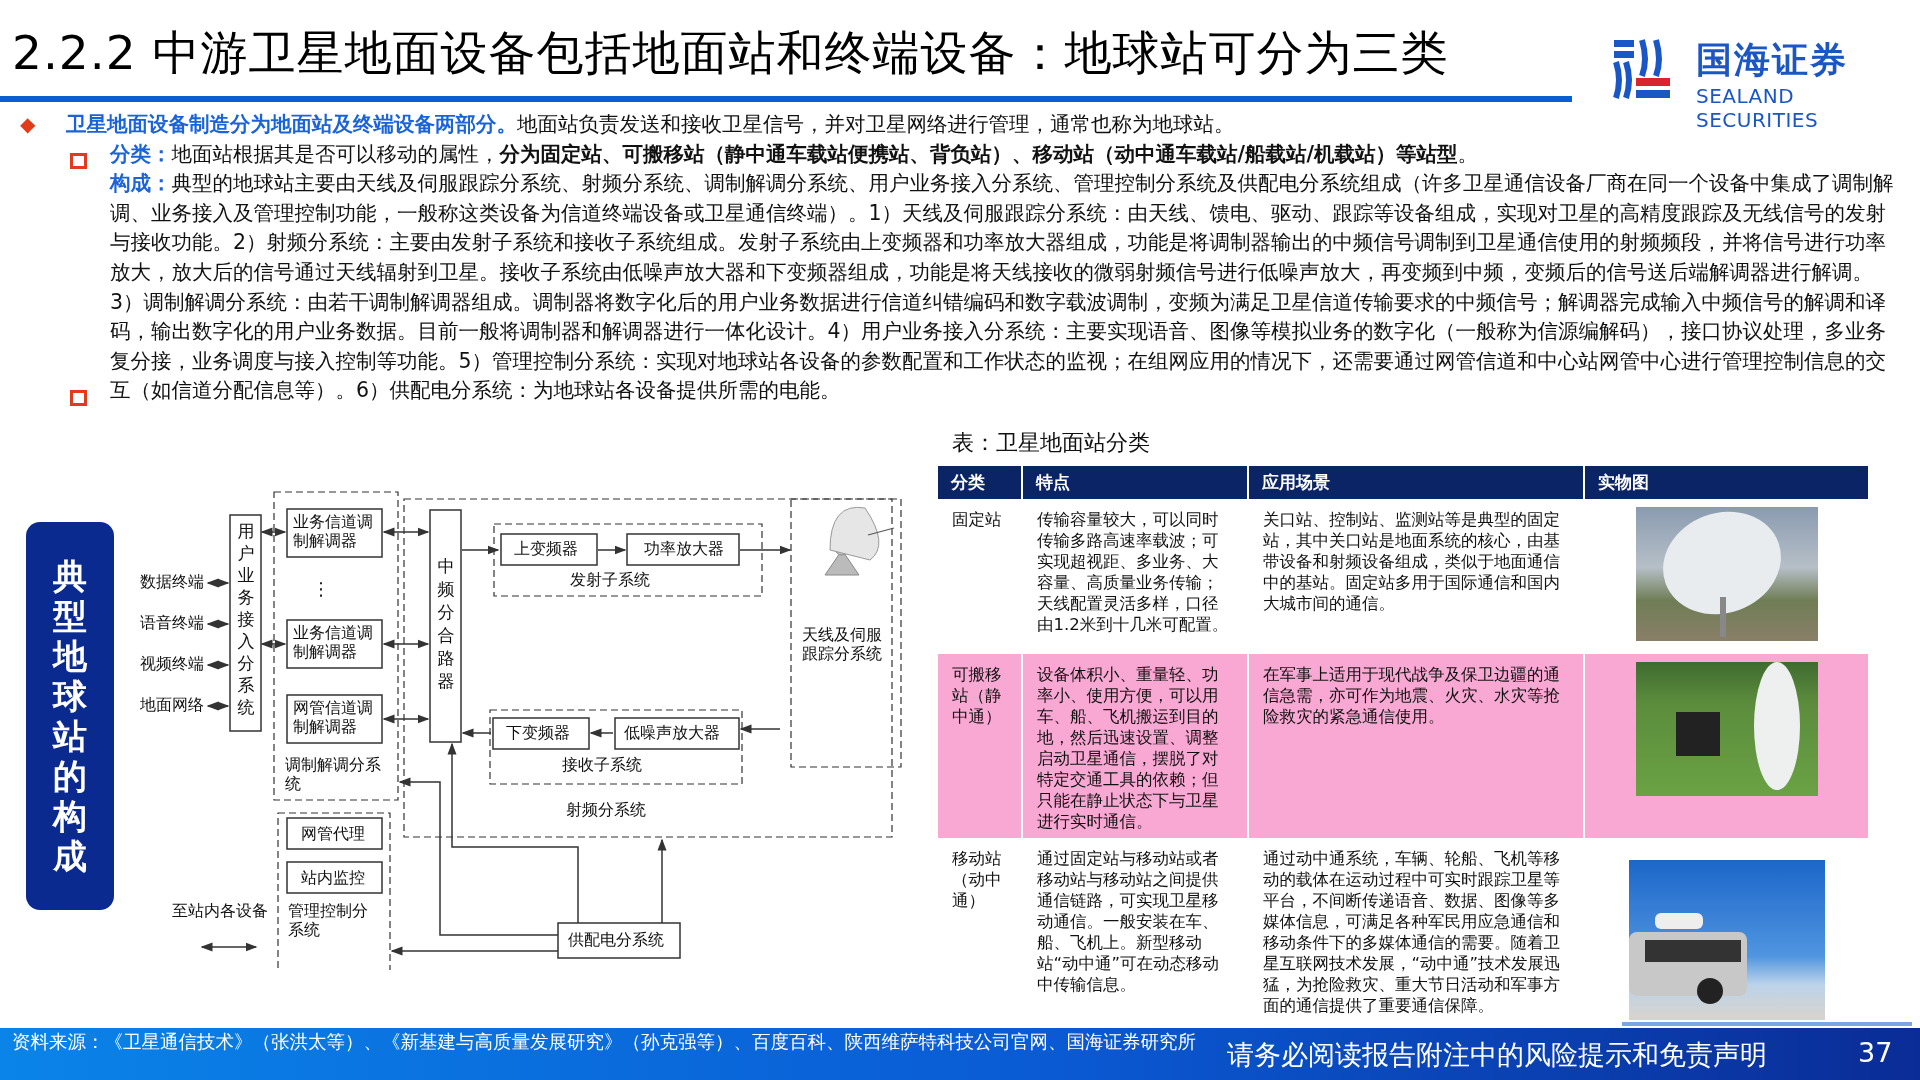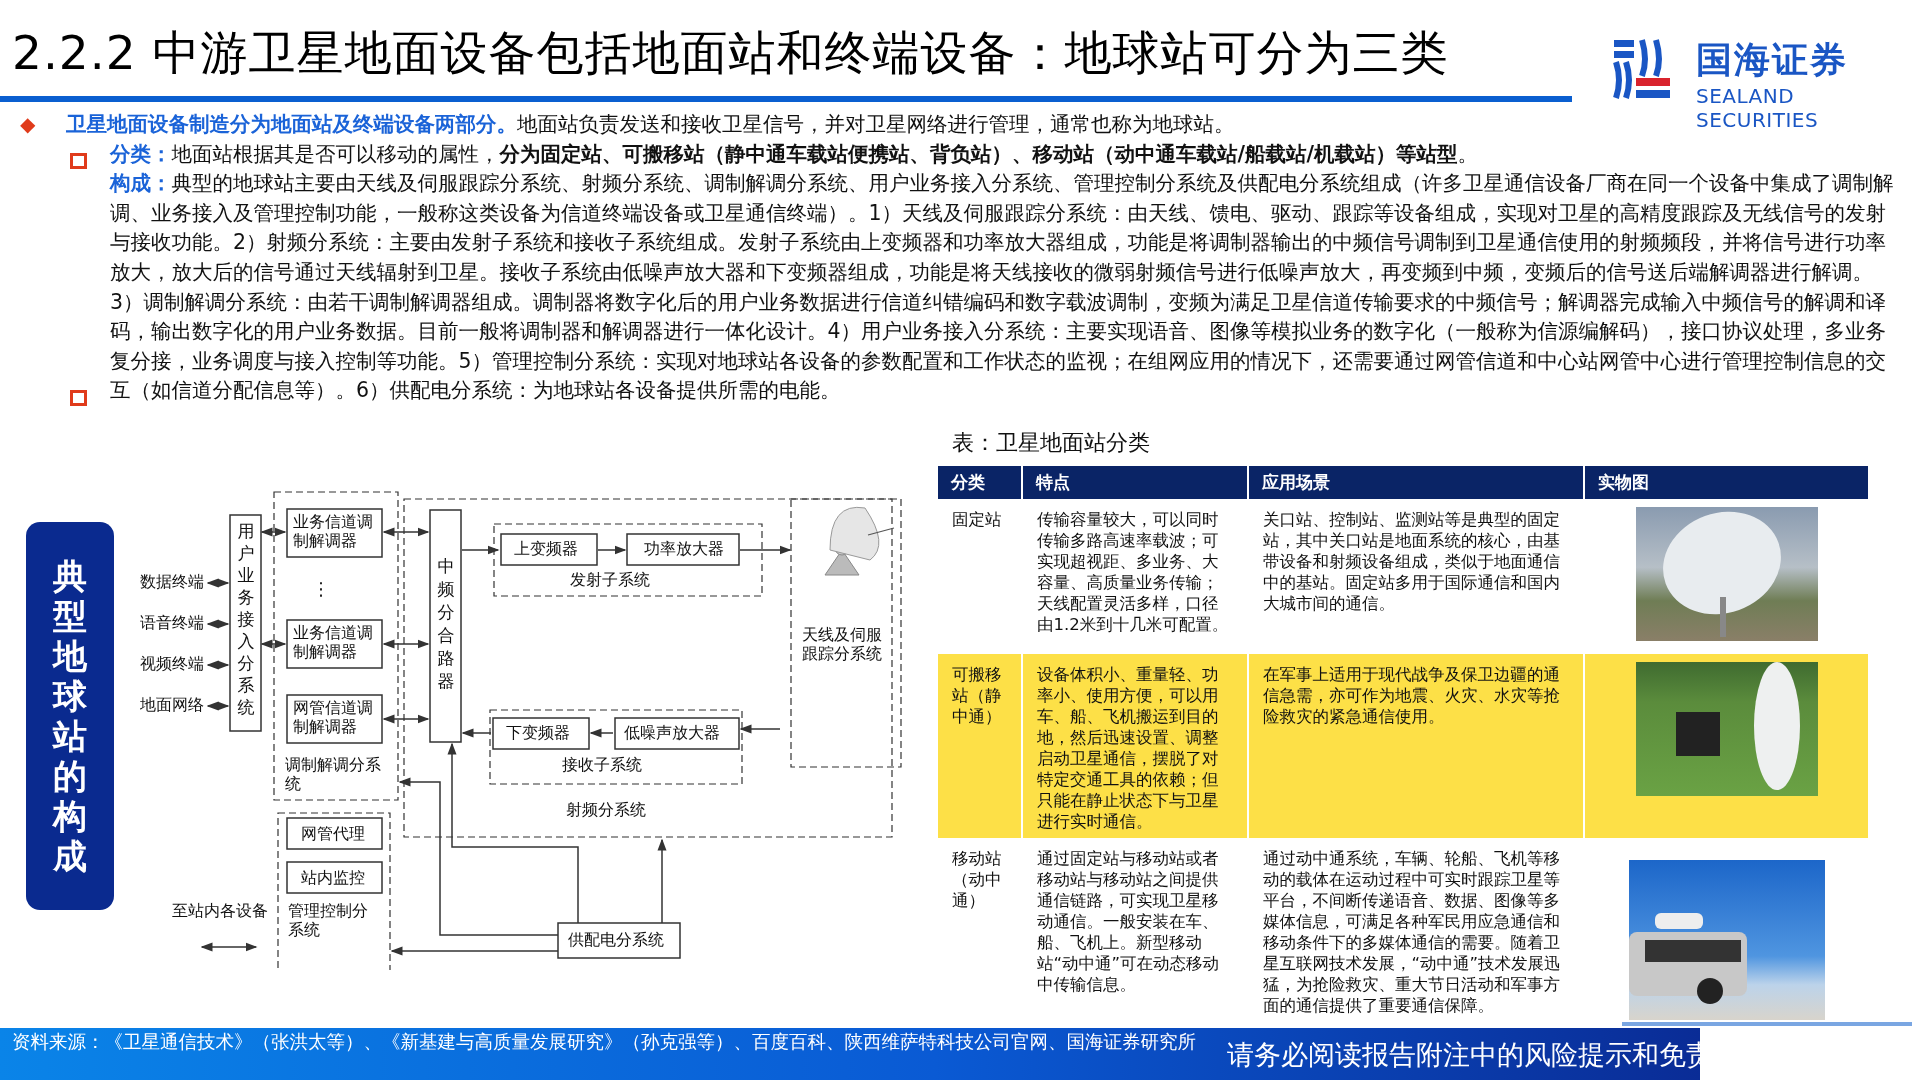--- a/index.html
+++ b/index.html
@@ -21,24 +21,24 @@
 .b-sub .lbl{color:#1a63d8;font-weight:bold}
 .b-sub .txt{flex:1}
 .side-panel{position:absolute;left:26px;top:522px;width:88px;height:388px;background:#0a2a8f;border-radius:14px;display:flex;flex-direction:column;align-items:center;justify-content:center}
 .side-panel span{color:#fff;font-size:34px;font-weight:bold;line-height:40px}
 .diagram{position:absolute;left:130px;top:490px;width:790px;height:480px;font-family:"DejaVu Serif","Liberation Serif",serif}
 .diagram svg{position:absolute;left:0;top:0}
 .table-caption{position:absolute;left:952px;top:428px;font-size:22px}
 .tbl{position:absolute;left:938px;top:466px;width:932px;border-collapse:collapse;font-size:16.5px;line-height:21px}
 .tbl th{background:#0a2466;color:#fff;text-align:left;font-weight:bold;padding:6px 13px;height:32px;border-right:2px solid #fff;font-size:17px}
 .tbl td{vertical-align:top;padding:10px 14px 6px 14px;border-right:2px solid #fff}
-.tbl tr.alt td{background:#fde047}
+.tbl tr.alt td{background:#f9a8d4}
 .tbl td.img{text-align:center;padding:8px 10px}
 .photo{display:inline-block;position:relative;overflow:hidden}
-.footer{position:absolute;left:0;top:1028px;width:1700px;height:52px;background:linear-gradient(90deg,#0a84e8 0%,#0a5ad4 55%,#0a2c96 100%)}
+.footer{position:absolute;left:0;top:1028px;width:1920px;height:52px;background:linear-gradient(90deg,#0a84e8 0%,#0a5ad4 55%,#0a2c96 100%)}
 .footer-rule{position:absolute;left:1622px;top:1022px;width:290px;height:4px;background:#7aa6e2}
 .footer-src{position:absolute;left:12px;top:3px;width:1190px;color:#fff;font-size:18.5px;line-height:22px}
 .footer-disc{position:absolute;left:1227px;top:9px;color:#fff;font-size:27px;white-space:nowrap}
 .footer-page{position:absolute;left:1858px;top:9px;color:#fff;font-size:27px}
 </style>
 </head>
 <body>
 
 <div class="header-title">2.2.2 中游卫星地面设备包括地面站和终端设备：地球站可分为三类</div>
 <div class="header-rule"></div>

